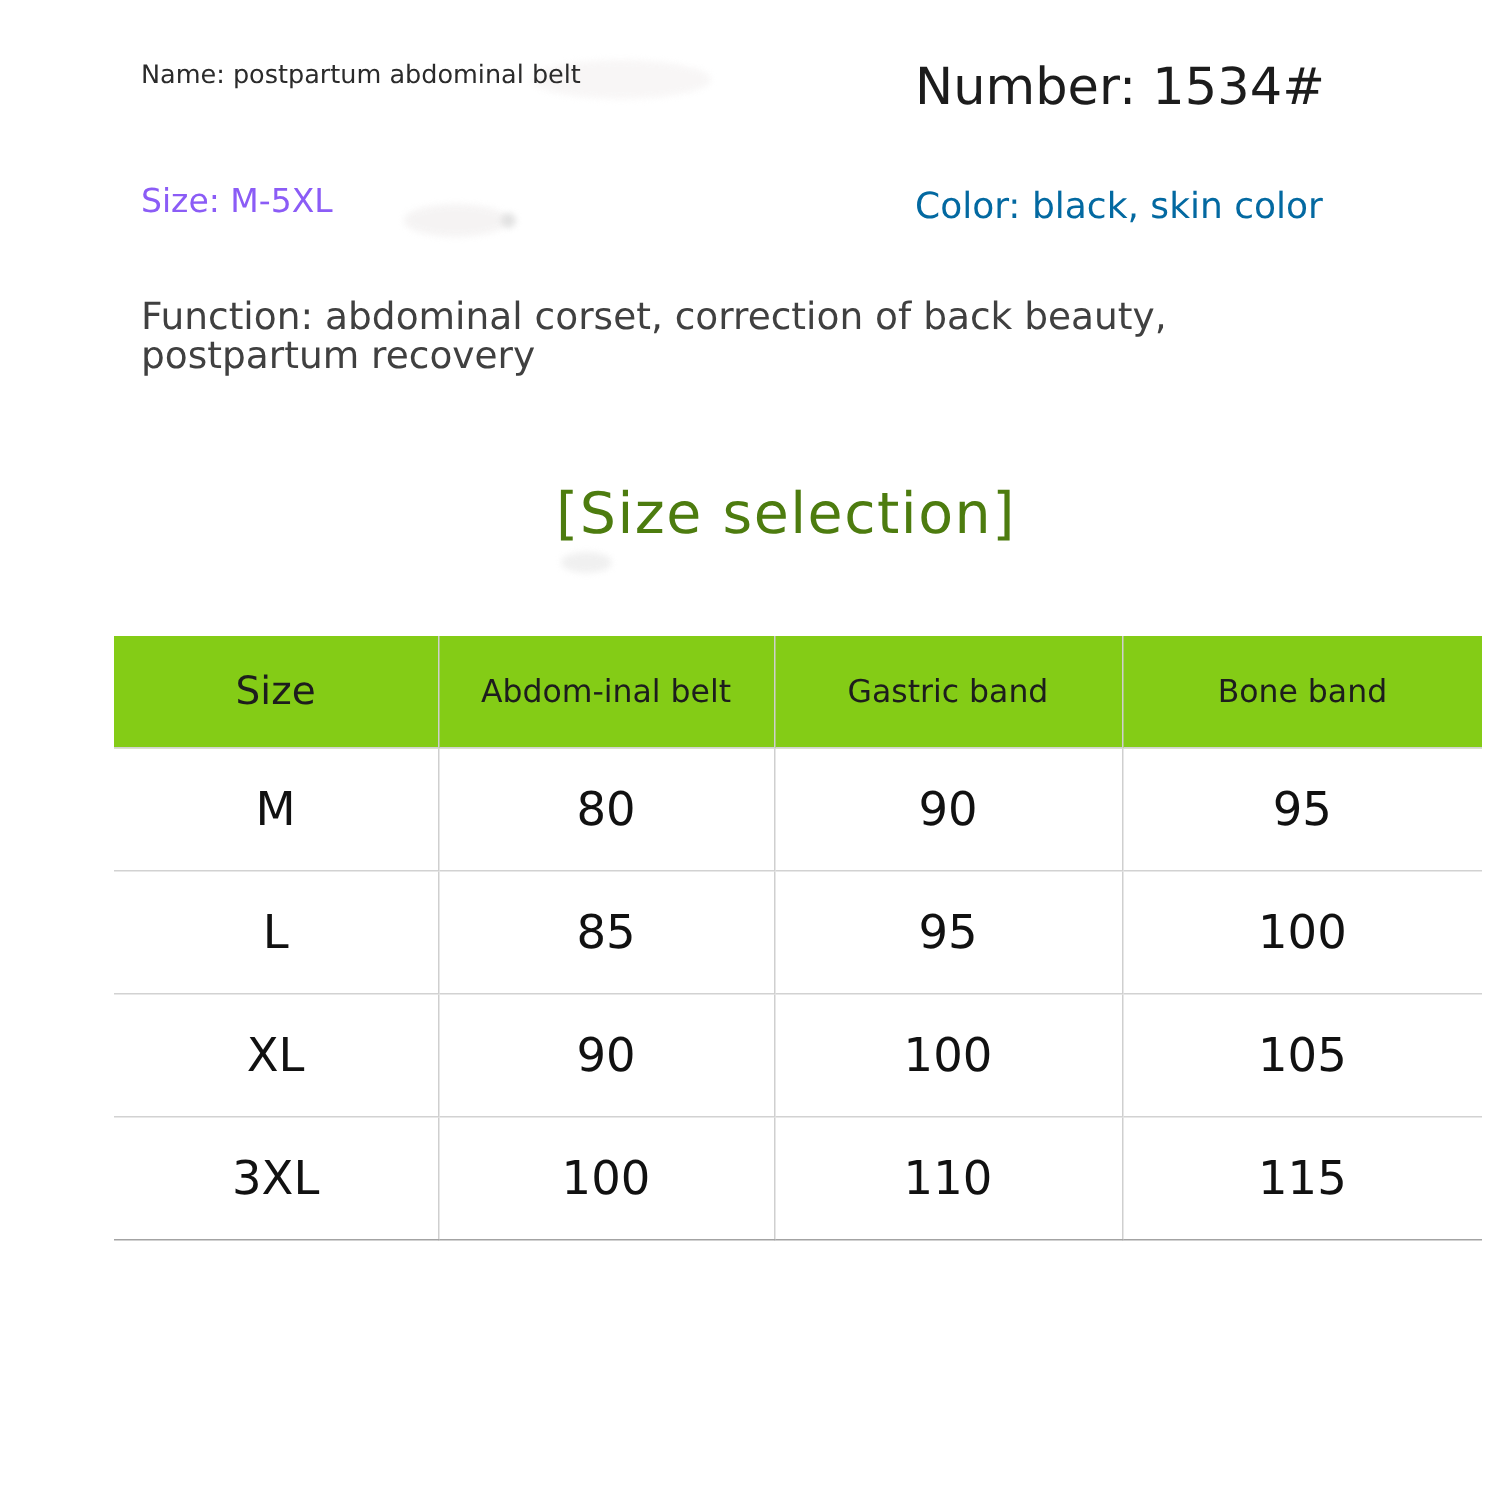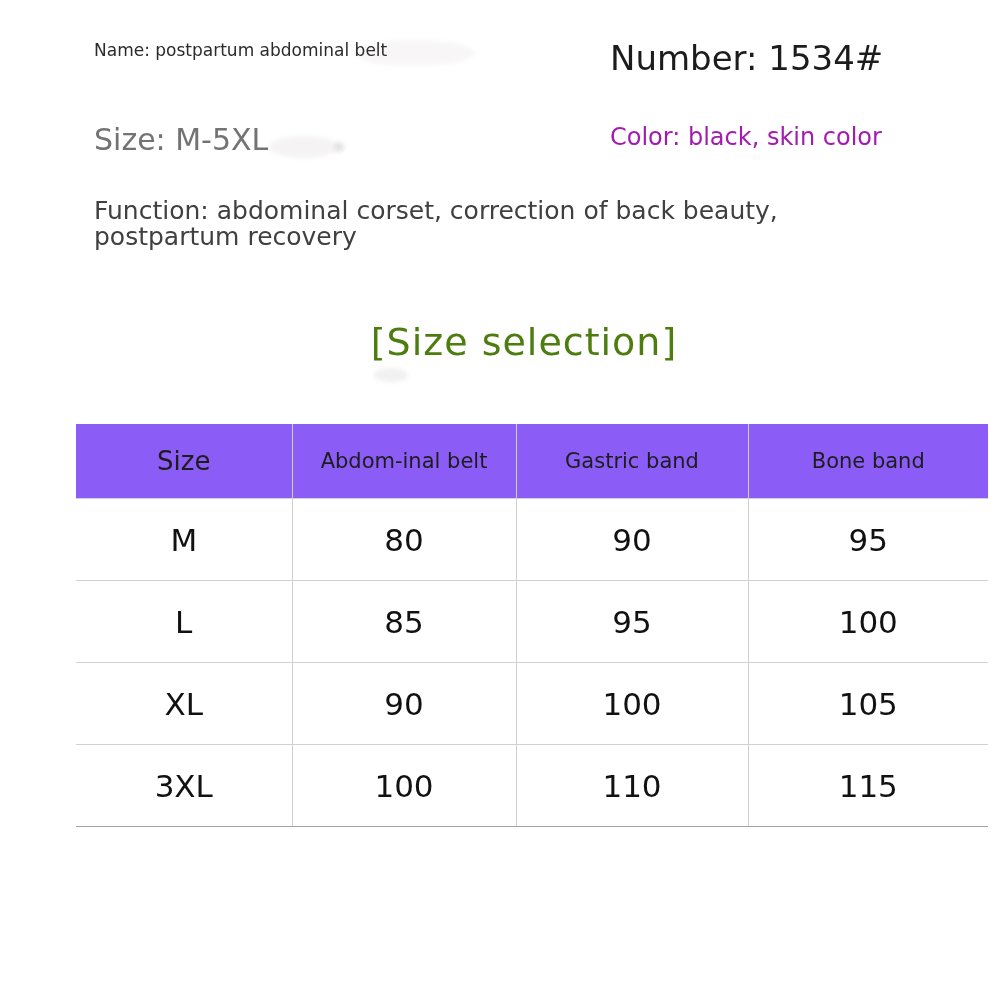--- a/index.html
+++ b/index.html
@@ -63,34 +63,34 @@
   }
 
   .spec-size {
     left: 0;
     top: 122px;
   }
   .spec-size .label {
     position: absolute;
     left: 70px;
     top: 0;
-    font-size: 30px;
-    color: #737373;
+    font-size: 22px;
+    color: #8b5cf6;
     white-space: nowrap;
   }
   .spec-color {
     left: 0;
     top: 123px;
   }
   .spec-color .label {
     position: absolute;
     left: 586px;
     top: 0;
     font-size: 24px;
-    color: #a21caf;
+    color: #0369a1;
     white-space: nowrap;
   }
 
   .spec-function {
     left: 0;
     top: 198px;
   }
   .spec-function .label {
     position: absolute;
     left: 70px;
@@ -139,21 +139,21 @@
     border-collapse: collapse;
     table-layout: fixed;
   }
 
   table.size-table col.c1 { width: 216px; }
   table.size-table col.c2 { width: 224px; }
   table.size-table col.c3 { width: 232px; }
   table.size-table col.c4 { width: 240px; }
 
   table.size-table thead th {
-    background: #8b5cf6;
+    background: #84cc16;
     font-weight: normal;
     font-size: 21px;
     color: #1d1d1d;
     height: 72px;
     vertical-align: middle;
     text-align: center;
     border-right: 1px solid #cfcfcf;
     line-height: 24px;
   }
   table.size-table thead th:last-child {

